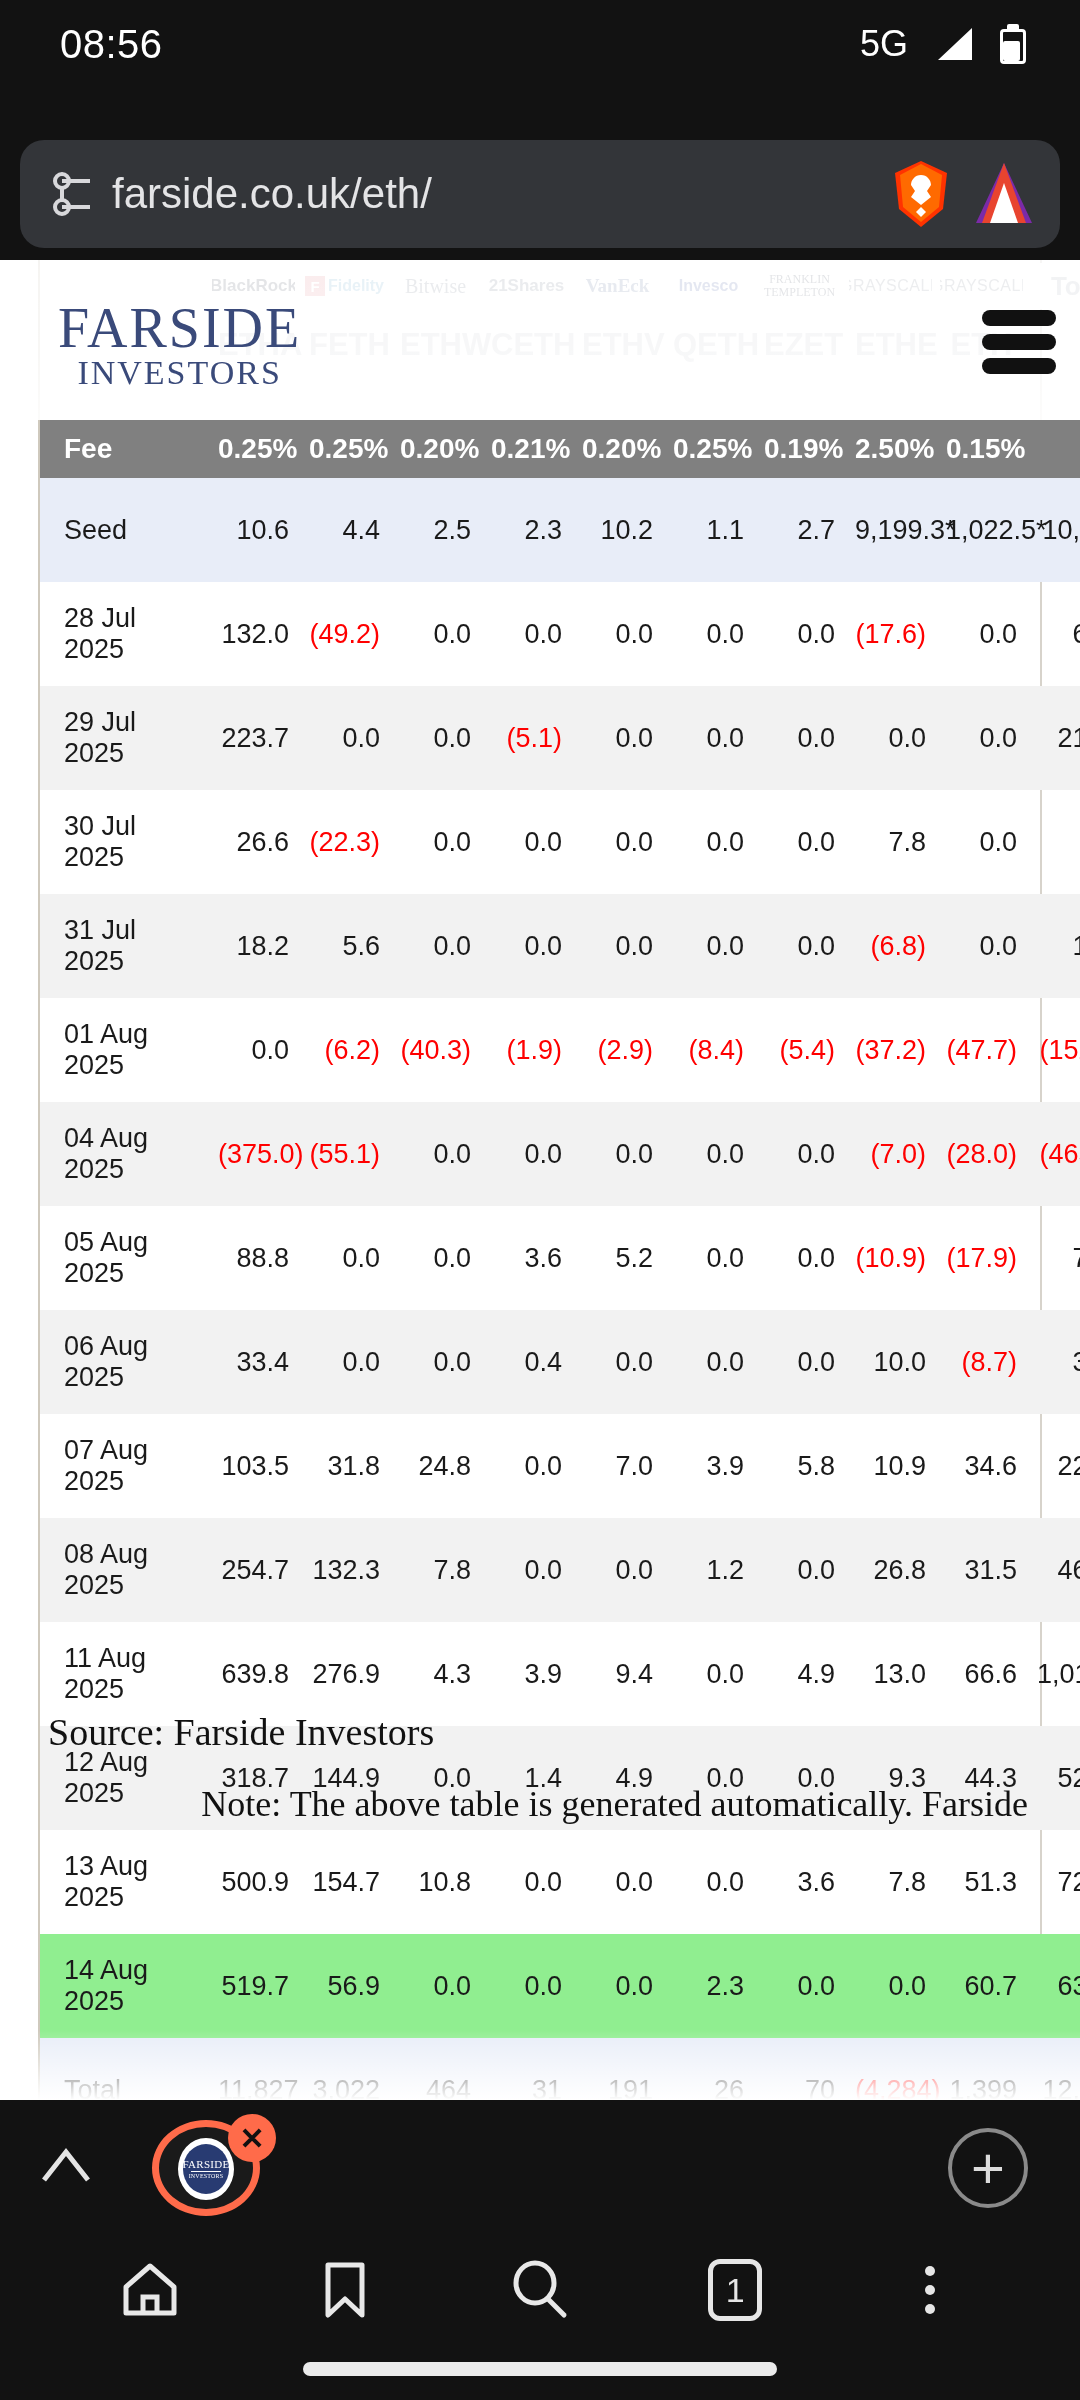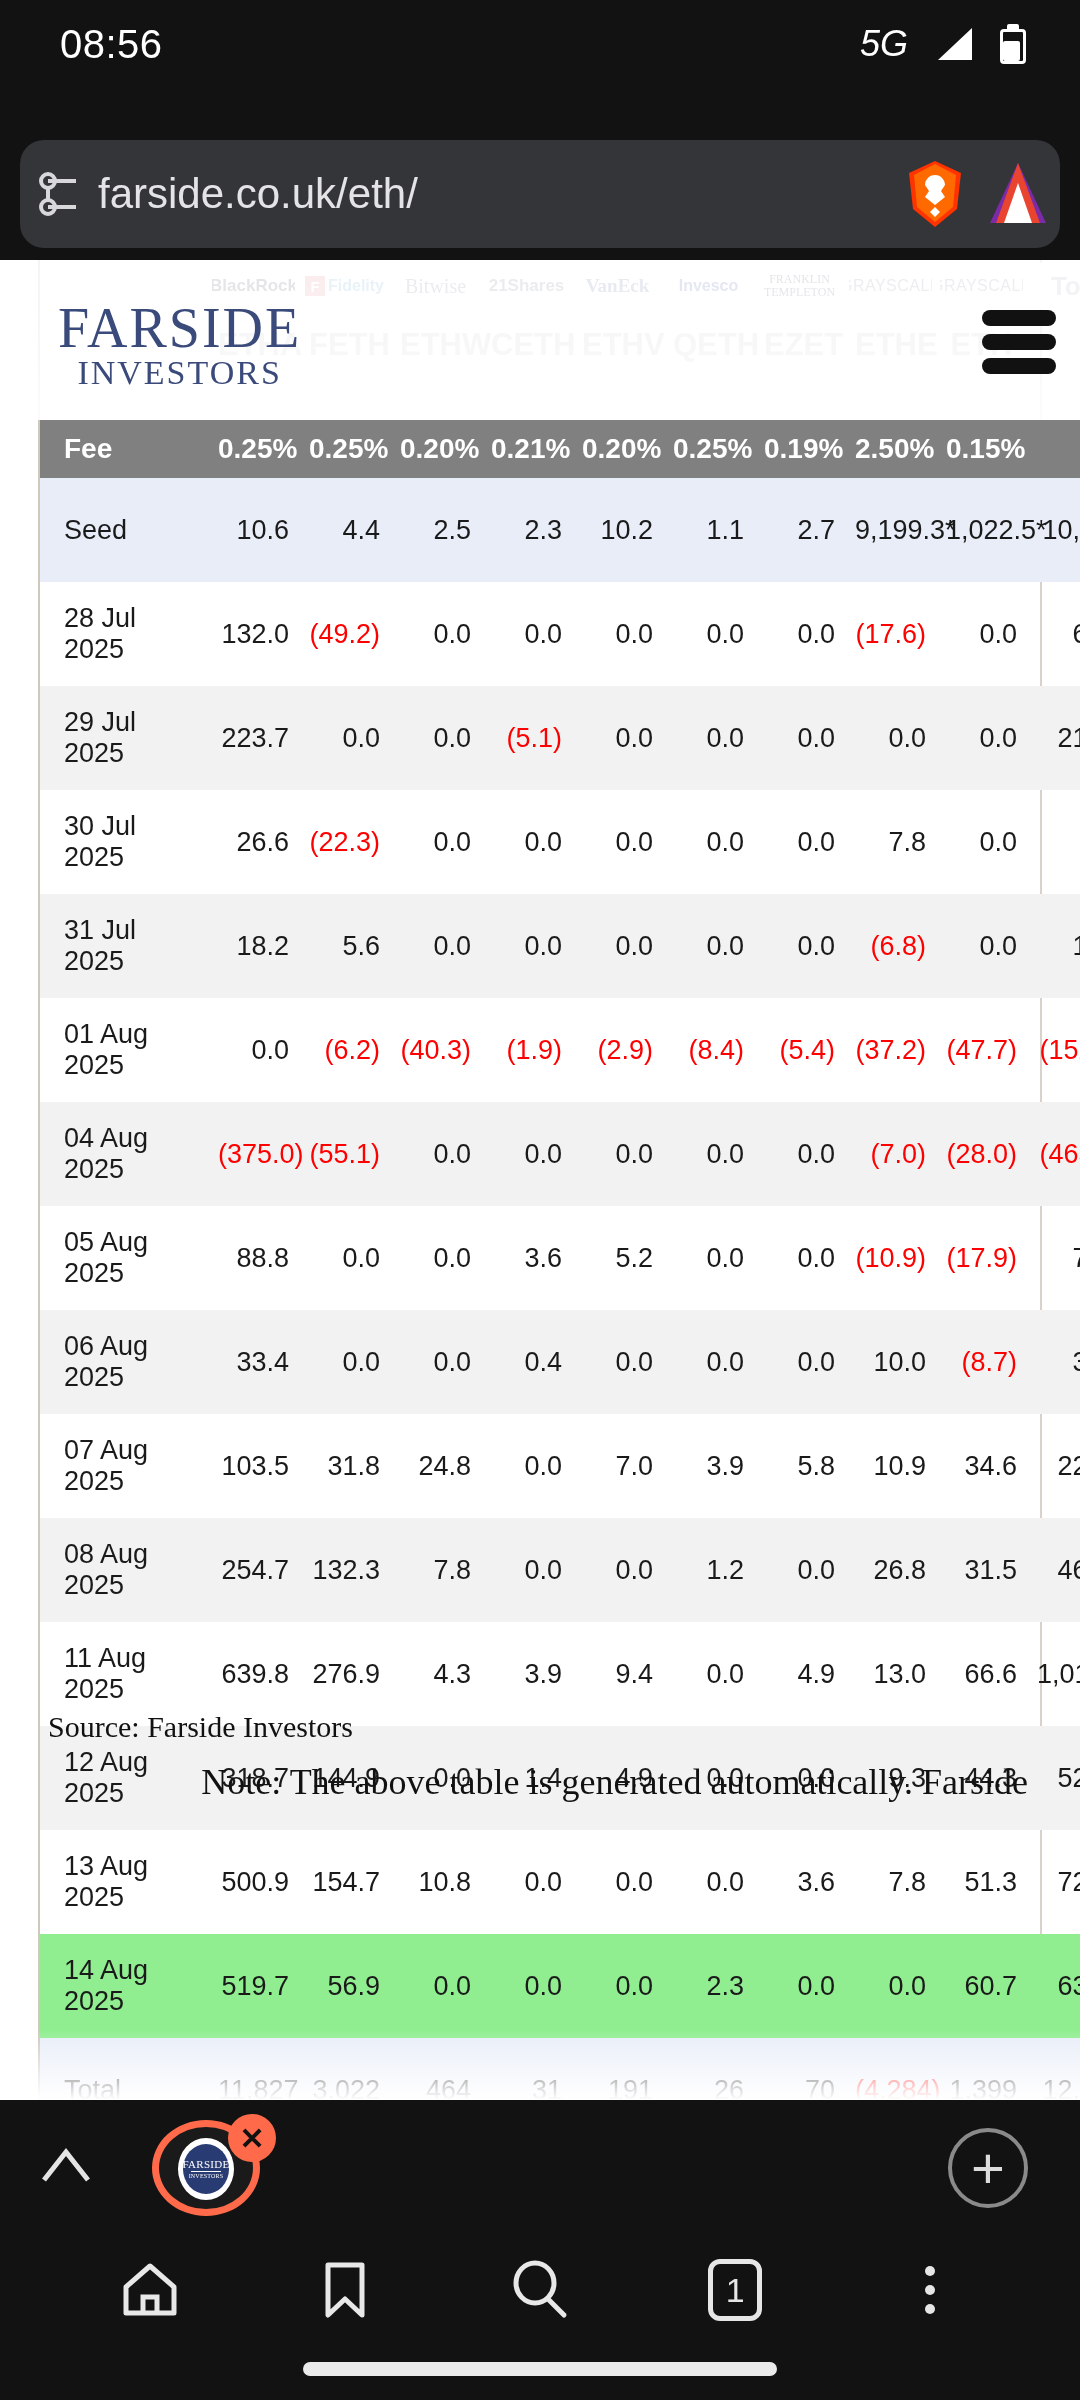--- a/index.html
+++ b/index.html
@@ -11,33 +11,33 @@
   }
   .phone { position:relative; width:1080px; height:1976px; background:#121212; }
 
   
   .statusbar{
     position:absolute; top:0; left:0; width:1080px; height:88px;
     display:flex; align-items:center; justify-content:space-between;
     padding:0 54px 0 60px; color:#fff;
   }
   .status-time{ font-size:40px; letter-spacing:.5px; font-weight:400; }
-  .status-right{ display:flex; align-items:center; gap:26px;font-style:italic; }
+  .status-right{ display:flex; align-items:center; gap:26px; }
   .net-label{ font-size:36px; font-weight:400; }
   .signal{ width:40px; height:36px; }
   .battery{ width:26px; height:40px; position:relative; }
   .battery .cap{ position:absolute; top:0; left:7px; width:12px; height:5px; background:#fff; border-radius:2px 2px 0 0;}
   .battery .body{ position:absolute; top:5px; left:0; width:26px; height:35px; border:3px solid #fff; border-radius:4px;}
   .battery .fill{ position:absolute; bottom:3px; left:3px; width:17px; height:20px; background:#fff; border-radius:2px;}
 
   
   .urlbar{
     position:absolute; top:140px; left:20px; width:1040px; height:108px;
     background:#333539; border-radius:24px;
-    display:flex; align-items:center; padding:0 12px;
+    display:flex; align-items:center; padding:0 26px;
   }
   .url-lead{ width:56px; height:56px; flex:0 0 56px; display:flex; align-items:center; justify-content:center; }
   .url-text{
     flex:1; margin-left:10px; color:#e4e4e6; font-size:42px;
     white-space:nowrap; overflow:hidden; text-overflow:ellipsis;
   }
   .url-actions{ display:flex; align-items:center; gap:22px; margin-left:14px; }
   .brave-lion{ width:62px; height:70px; }
   .brave-rewards{ width:60px; height:66px; }
 
@@ -116,21 +116,21 @@
   tr.seed { background:#e8edf8; }
   tr.hl   { background:#90ee90; }
   tr.summary { background:#e8edf8; }
   .neg { color:#ff0000; }
 
   
   .footer{
     position:absolute; left:48px; top:1450px; width:980px;
     font-family:"Liberation Serif", serif; color:#111;
   }
-  .footer .src{ font-size:30px; margin-bottom:14px; }
+  .footer .src{ font-size:38px; margin-bottom:26px; }
   .footer .note{ font-size:36px; line-height:1.35;text-align:right; }
 
   
   .bottom-fade{
     position:absolute; left:0; bottom:0; width:1080px; height:70px;
     background:linear-gradient(to bottom, rgba(255,255,255,0), rgba(255,255,255,1));
     pointer-events:none; z-index:7;
   }
 
   

